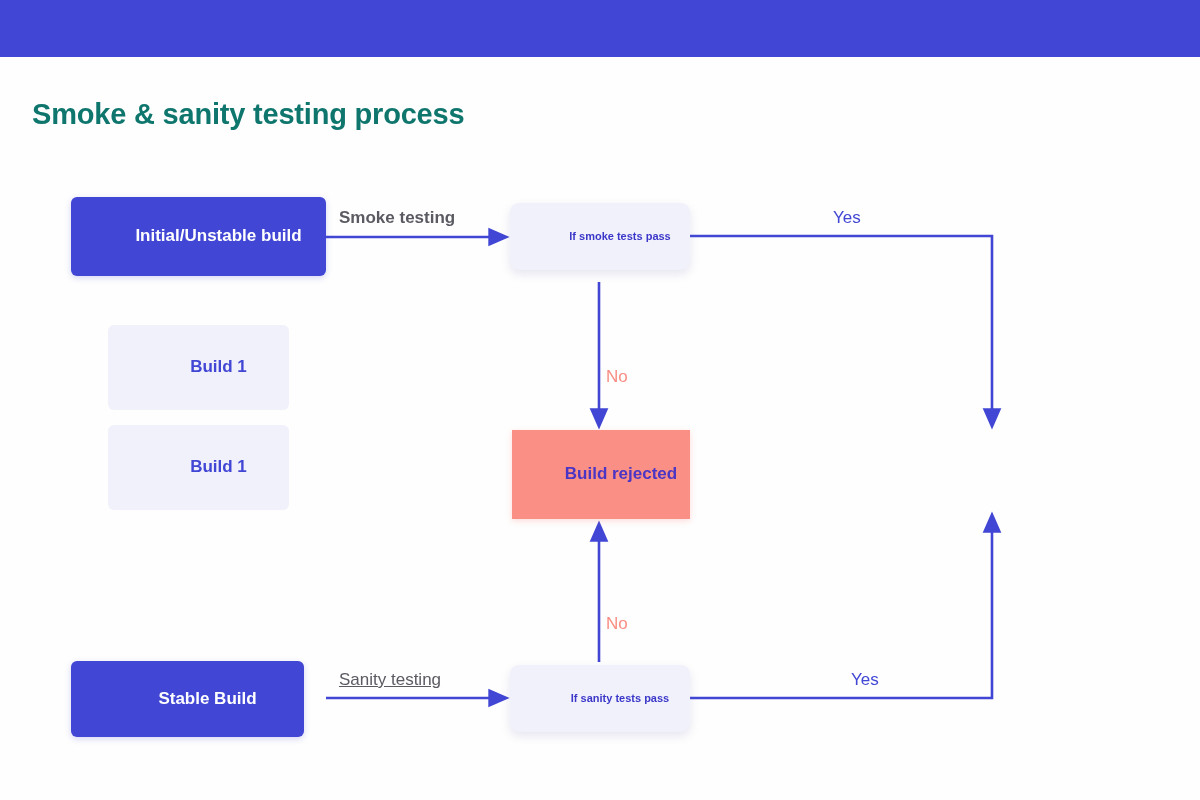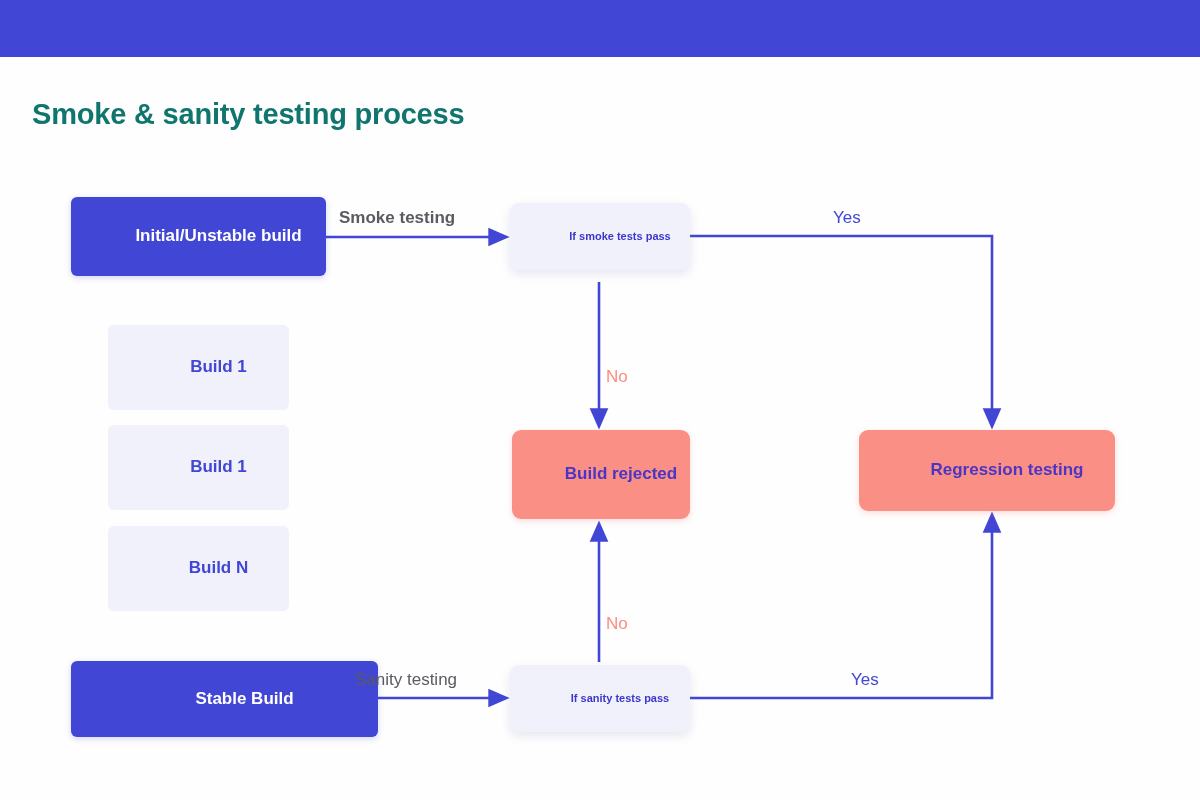--- a/index.html
+++ b/index.html
@@ -79,21 +79,21 @@
     color: #3b37c9;
     border-radius: 9px;
     font-size: 11px;
     font-weight: 700;
     box-shadow: 0 4px 10px rgba(100,100,170,0.16);
   }
 
   .node-danger {
     background: #fa8f85;
     color: #4b35c4;
-    border-radius: 9px;
+    border-radius: 0;
     font-size: 17px;
     font-weight: 700;
     box-shadow: 0 2px 6px rgba(250,143,133,0.30);
   }
 
   
   .edge-label {
     position: absolute;
     font-size: 17px;
     white-space: nowrap;
@@ -146,47 +146,41 @@
   </div>
 
   <div class="node node-light" style="left:108px; top:325px; width:181px; height:85px;">
     <span>Build 1</span>
   </div>
 
   <div class="node node-light" style="left:108px; top:425px; width:181px; height:85px;">
     <span>Build 1</span>
   </div>
 
-  <div class="node node-light" style="left:108px; top:526px; width:181px; height:85px;">
-    <span>Build N</span>
-  </div>
 
-  <div class="node node-solid" style="left:71px; top:661px; width:307px; height:76px;">
+  <div class="node node-solid" style="left:71px; top:661px; width:233px; height:76px;">
     <span>Stable Build</span>
   </div>
 
   <div class="node node-decision" style="left:510px; top:203px; width:180px; height:67px;">
     <span>If smoke tests pass</span>
   </div>
 
   <div class="node node-decision" style="left:510px; top:665px; width:180px; height:67px;text-align:right;">
     <span>If sanity tests pass</span>
   </div>
 
   <div class="node node-danger" style="left:512px; top:430px; width:178px; height:89px;">
     <span>Build rejected</span>
   </div>
 
-  <div class="node node-danger" style="left:859px; top:430px; width:256px; height:81px;">
-    <span>Regression testing</span>
-  </div>
 
   <div class="edge-label lbl-gray" style="left:339px; top:208px;font-weight:bold;">Smoke testing</div>
 
-  <div class="edge-label lbl-gray" style="left:355px; top:670px;">Sanity testing</div>
+  <div class="edge-label lbl-gray" style="left:339px; top:670px;text-decoration:underline;">Sanity testing</div>
 
   <div class="edge-label lbl-blue" style="left:821px; top:208px;">Yes</div>
 
   <div class="edge-label lbl-blue" style="left:839px; top:670px;">Yes</div>
 
   <div class="edge-label lbl-coral" style="left:606px; top:339px;">No</div>
 
   <div class="edge-label lbl-coral" style="left:606px; top:586px;">No</div>
 
 </div>

